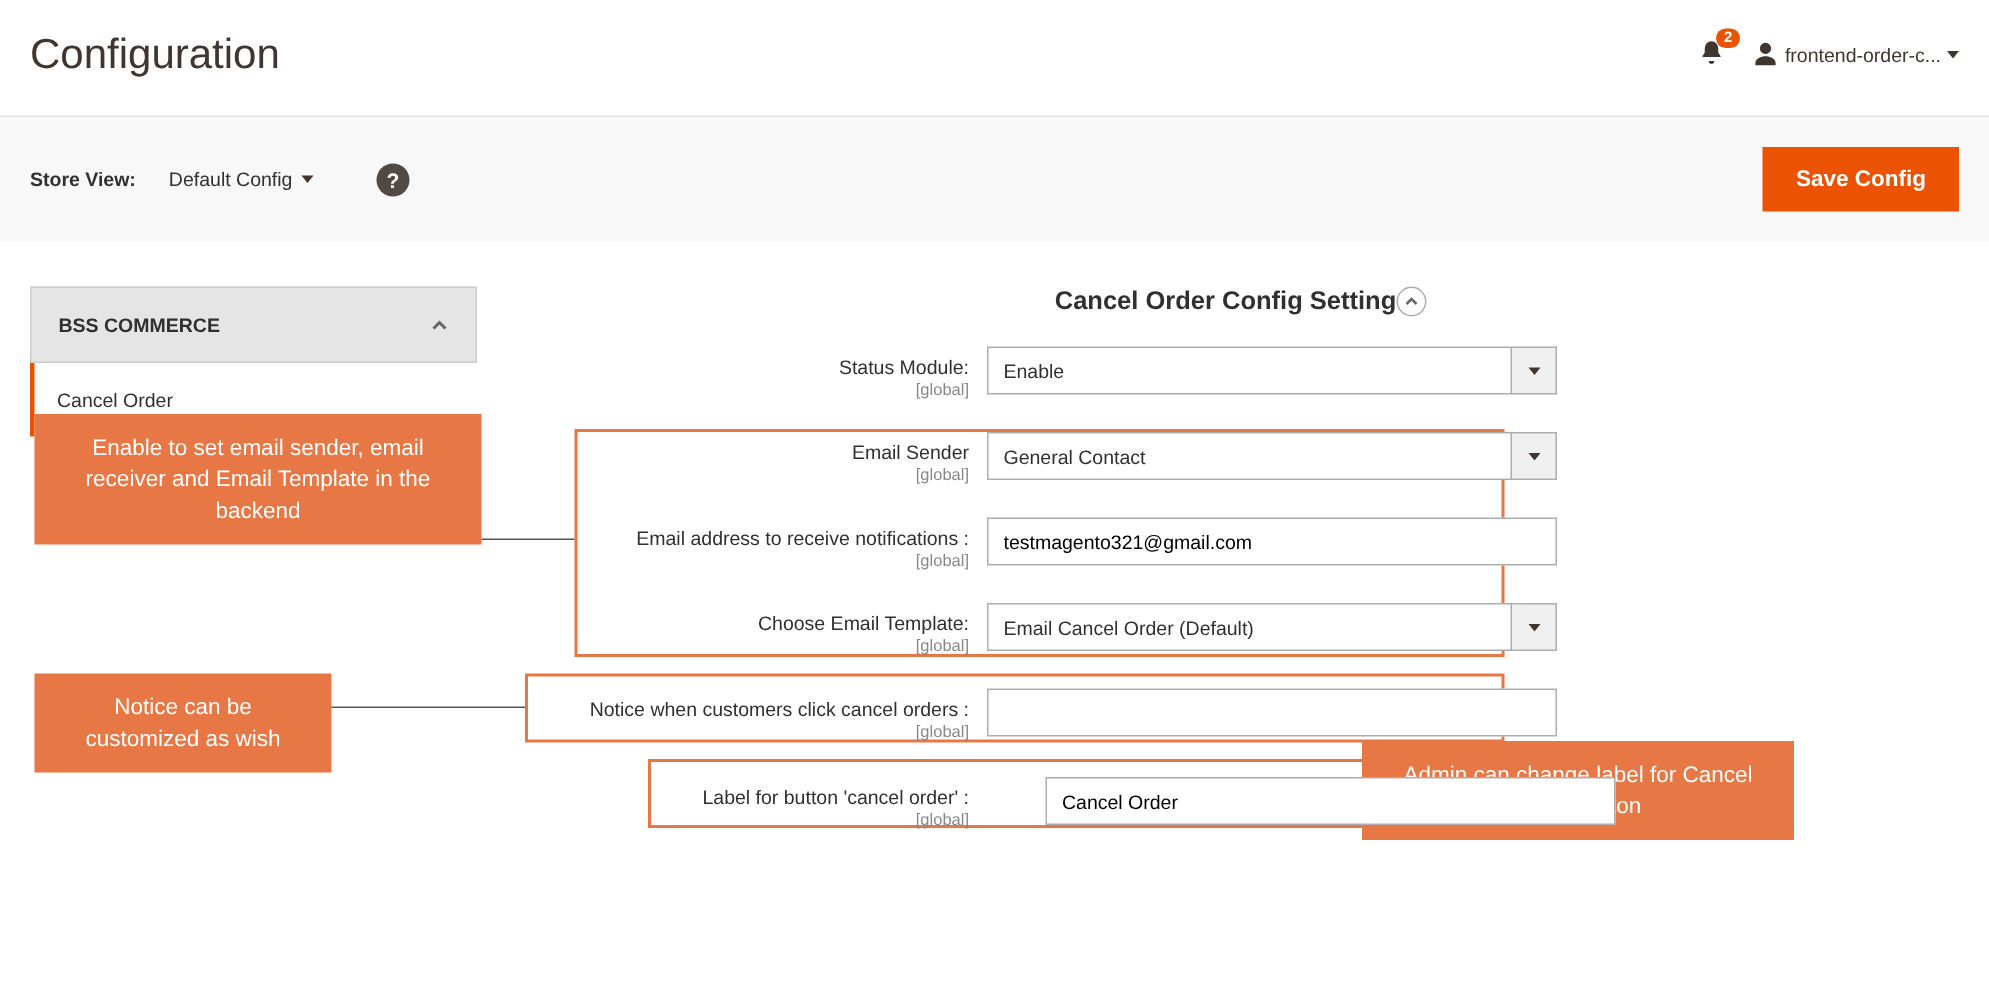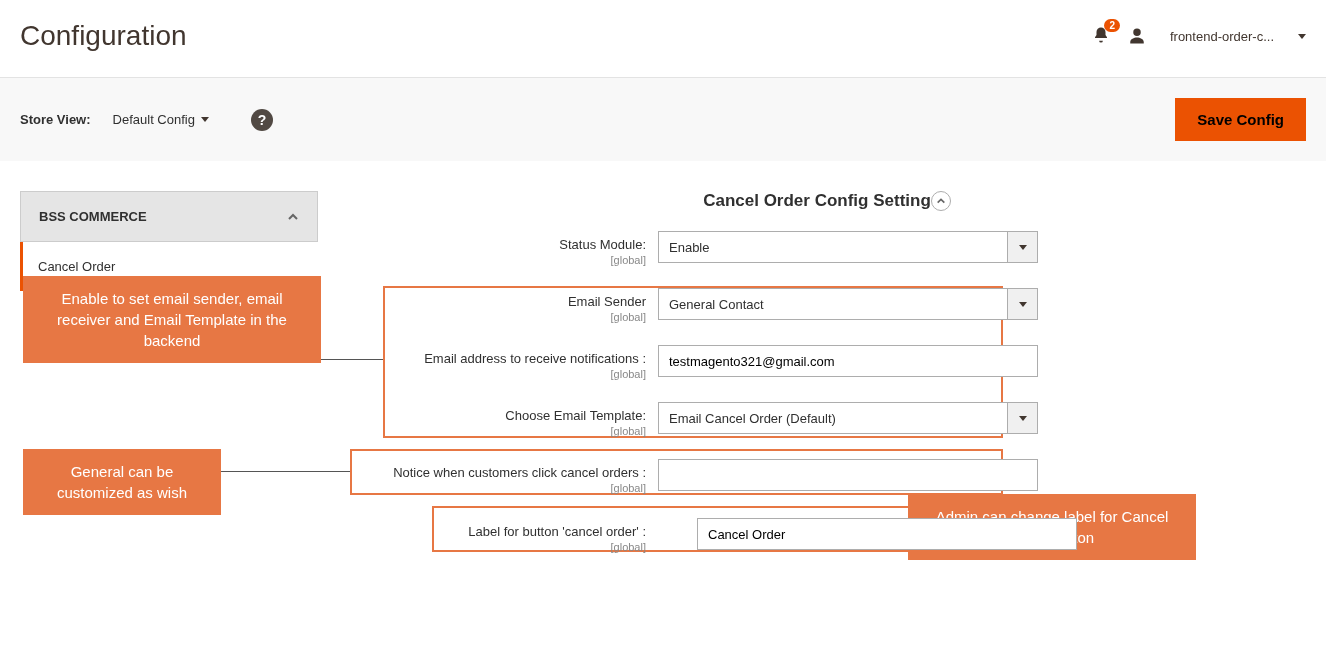--- a/index.html
+++ b/index.html
@@ -3,31 +3,31 @@
 <meta charset="utf-8">
 <style>
 * { margin: 0; padding: 0; box-sizing: border-box; }
 body { font-family: 'Helvetica Neue', Arial, sans-serif; font-size: 13px; color: #303030; background: #fff; width: 1326px; }
 .header { display: flex; justify-content: space-between; align-items: center; padding: 20px 20px 25px 20px; }
 .page-title { font-size: 28px; font-weight: 300; color: #41362f; }
 .header-right { display: flex; align-items: center; gap: 18px; }
 .notif-wrap { position: relative; }
 .notif-icon { width: 18px; height: 18px; fill: #41362f; }
 .notif-badge { position: absolute; top: -7px; right: -10px; background: #eb5202; color: #fff; font-size: 10px; font-weight: 600; border-radius: 8px; padding: 1px 5px; }
-.user-wrap { display: flex; align-items: center; gap: 24px; cursor: pointer; }
+.user-wrap { display: flex; align-items: center; gap: 4px; cursor: pointer; }
 .user-icon { width: 18px; height: 18px; fill: #41362f; }
 .user-name { font-size: 13px; color: #41362f; max-width: 120px; white-space: nowrap; overflow: hidden; text-overflow: ellipsis; }
 .caret-down { width: 0; height: 0; border-left: 4px solid transparent; border-right: 4px solid transparent; border-top: 5px solid #41362f; }
 
 .toolbar { background: #f8f8f8; border-top: 1px solid #e3e3e3; padding: 20px; display: flex; align-items: center; justify-content: space-between; }
 .toolbar-left { display: flex; align-items: center; gap: 22px; }
 .store-view-label { font-weight: 700; font-size: 13px; }
 .store-view-select { display: inline-flex; align-items: center; gap: 6px; font-size: 13px; cursor: pointer; }
 .help-icon { width: 22px; height: 22px; background: #514943; color: #fff; border-radius: 50%; display: flex; align-items: center; justify-content: center; font-weight: 700; font-size: 14px; margin-left: 20px; }
-.save-btn { background: #eb5202; color: #000000; border: none; padding: 13px 22px; font-size: 15px; font-weight: 600; cursor: pointer; }
+.save-btn { background: #eb5202; color: #ffffff; border: none; padding: 13px 22px; font-size: 15px; font-weight: 600; cursor: pointer; }
 
 .content { display: flex; padding: 30px 20px 40px 20px; gap: 30px; align-items: flex-start; }
 .sidebar { width: 298px; flex-shrink: 0; }
 .side-header { background: #e5e5e5; border: 1px solid #ccc; padding: 17px 18px; display: flex; justify-content: space-between; align-items: center; font-weight: 700; font-size: 13px; cursor: pointer; }
 .chevron { width: 12px; height: 12px; }
 .chevron svg { width: 100%; height: 100%; stroke: #666; stroke-width: 2; fill: none; }
 .side-item { background: #fff; padding: 17px 18px 17px 15px; border-left: 3px solid #eb5202; font-size: 13px; color: #303030; cursor: pointer; }
 
 .main { flex: 1; position: relative; }
 .section-header { display: flex; justify-content: center; align-items: center; padding-bottom: 20px; }
@@ -121,21 +121,21 @@
           </svg>
         </span>
     </div>
 
     <div class="form">
 
       <div class="highlight-box group1"></div>
       <div class="highlight-box group2"></div>
       <div class="highlight-box group3"></div>
       <div class="annot annot1">Enable to set email sender, email receiver and Email Template in the backend</div>
-      <div class="annot annot2">General can be customized as wish</div>
+      <div class="annot annot2">Notice can be customized as wish</div>
       <div class="annot annot3">Admin can change label for Cancel Order button</div>
       <div class="conn conn1"></div>
       <div class="conn conn2"></div>
       <div class="conn conn3"></div>
 
       <div class="field-row row1">
         <div class="label-col">
           <span class="label-txt">Status Module:</span>
           <span class="scope">[global]</span>
         </div>

